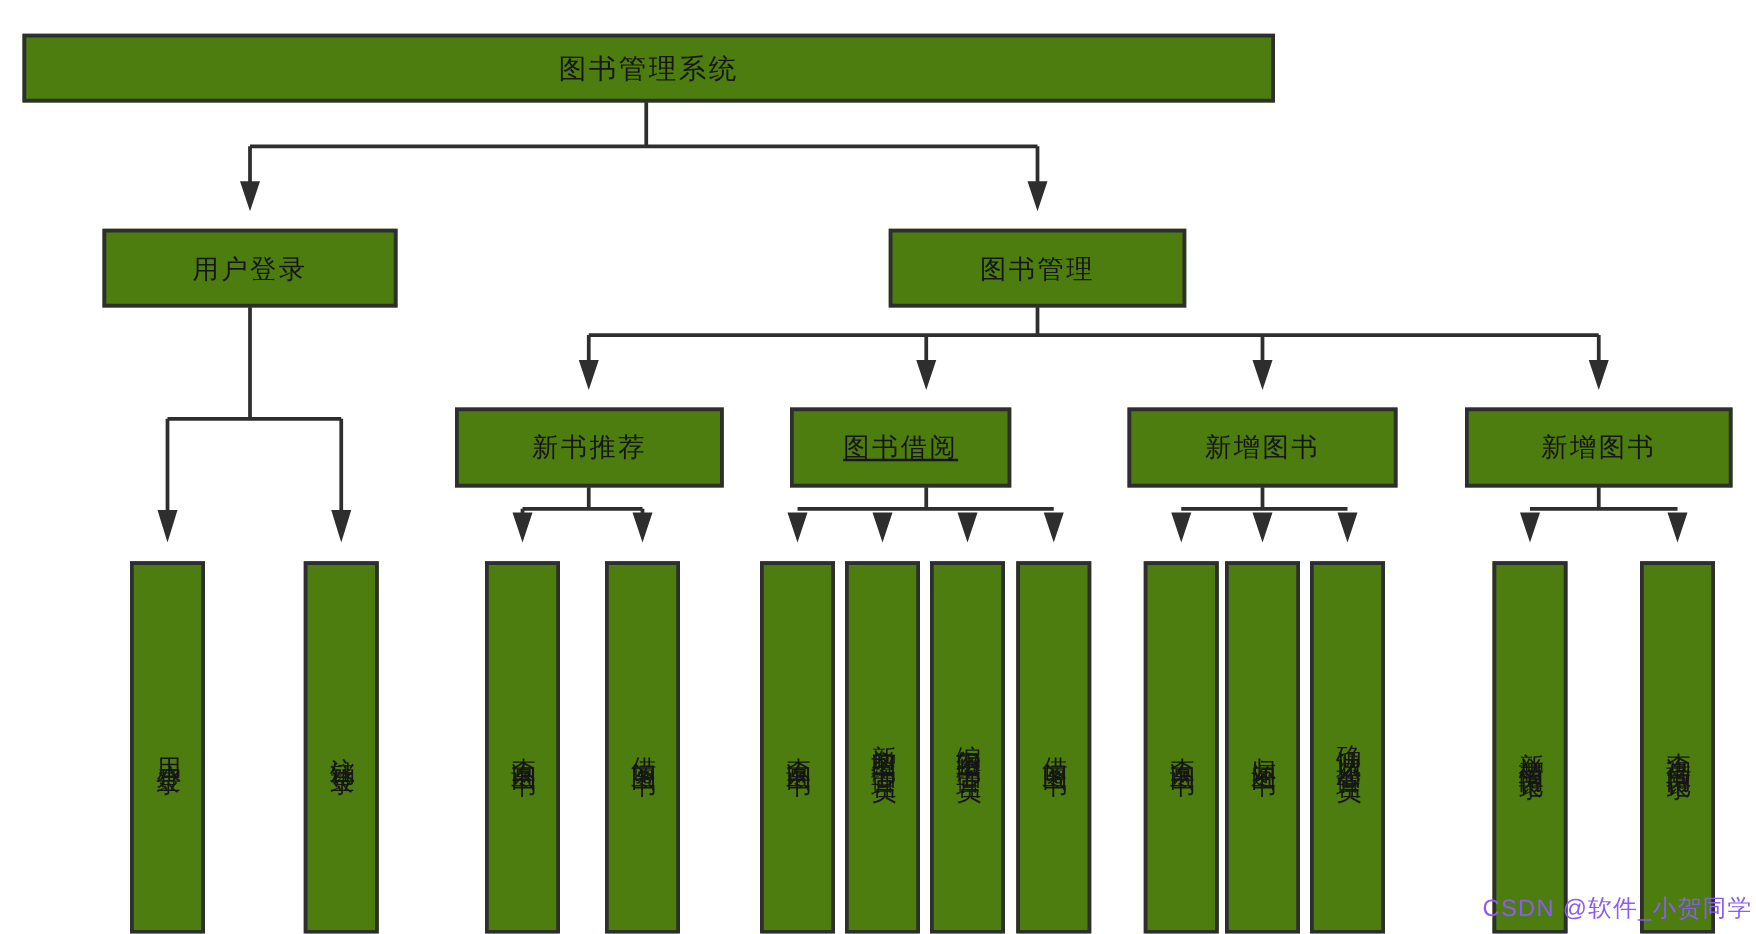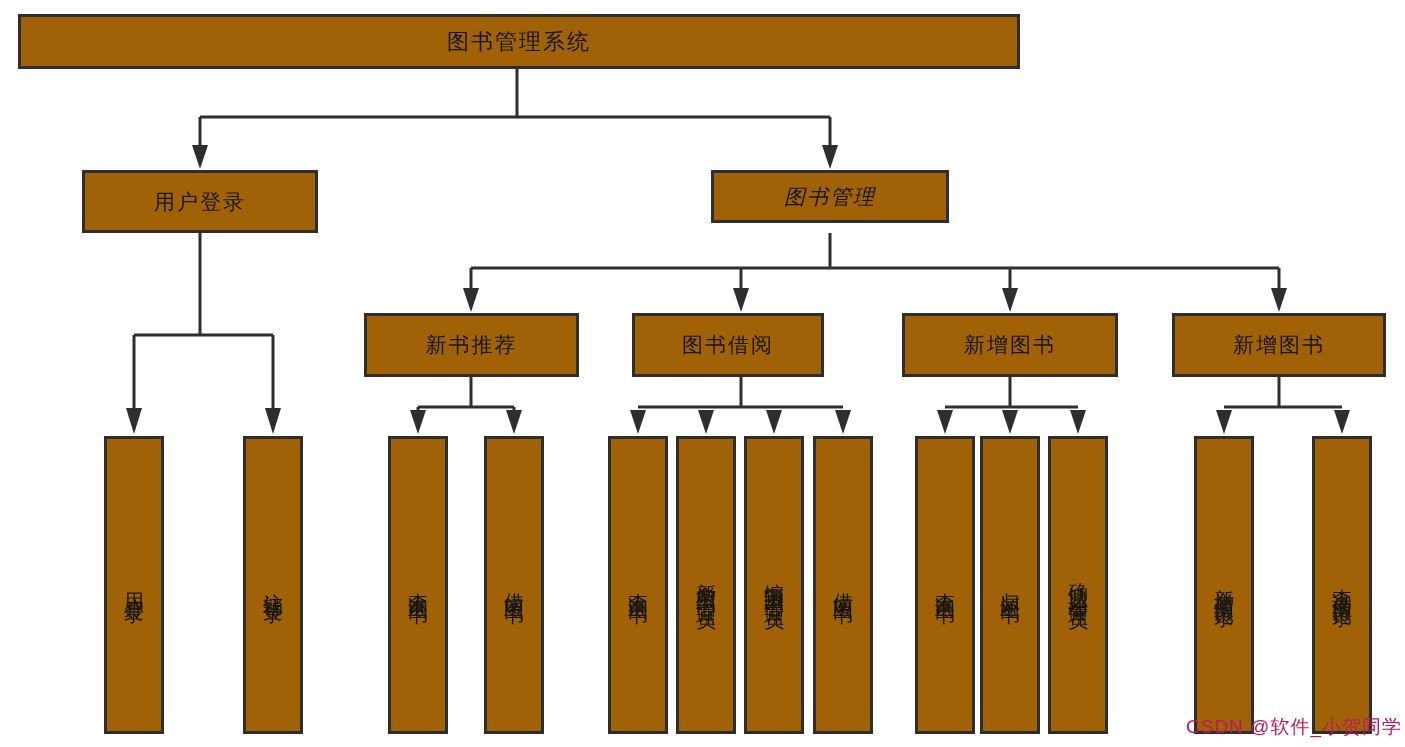--- a/index.html
+++ b/index.html
@@ -17,26 +17,27 @@
   }
   #wires {
     position: absolute;
     left: 0; top: 0;
     width: 1405px;
     height: 747px;
     pointer-events: none;
   }
   .node {
     position: absolute;
-    background: #a16207;
+    background: #4d7c0f;
     border: 3px solid #2e2e2e;
     display: flex;
     align-items: center;
     justify-content: center;
     text-align: left;
+    margin-top: 13px;
   }
   .hnode {
     font-size: 21px;
     letter-spacing: 2px;
     color: #161616;
   }
   .root {
     left: 18px; top: 14px; width: 1002px; height: 55px;
     font-size: 22px;
   }
@@ -52,31 +53,31 @@
     letter-spacing: 4px;
     line-height: 1.15;
     color: #161616;
     white-space: nowrap;
   }
   .watermark {
     position: absolute;
     left: 1186px;
     top: 714px;
     font-size: 19px;
-    color: #be185d;
+    color: #8b5cf6;
     letter-spacing: 1px;
     white-space: nowrap;
     z-index: 5;
   }
   
   #n-user-login   { left: 82px;  top: 170px; width: 236px; height: 63px; }
-  #n-book-mgmt    { left: 711px; top: 170px; width: 238px; height: 53px; font-style: italic; }
+  #n-book-mgmt    { left: 711px; top: 170px; width: 238px; height: 63px; }
   
   #n-new-book     { left: 364px;  top: 313px; width: 215px; height: 64px; }
-  #n-book-borrow  { left: 632px;  top: 313px; width: 192px; height: 64px; }
+  #n-book-borrow  { left: 632px;  top: 313px; width: 177px; height: 64px; text-decoration: underline; }
   #n-cur-borrow   { left: 902px;  top: 313px; width: 216px; height: 64px; }
   #n-borrow-rec   { left: 1172px; top: 313px; width: 214px; height: 64px; }
   
   #l-1  { left: 104px;  }
   #l-2  { left: 243px;  }
   #l-3  { left: 388px;  }
   #l-4  { left: 484px;  }
   #l-5  { left: 608px;  }
   #l-6  { left: 676px;  }
   #l-7  { left: 744px;  }

